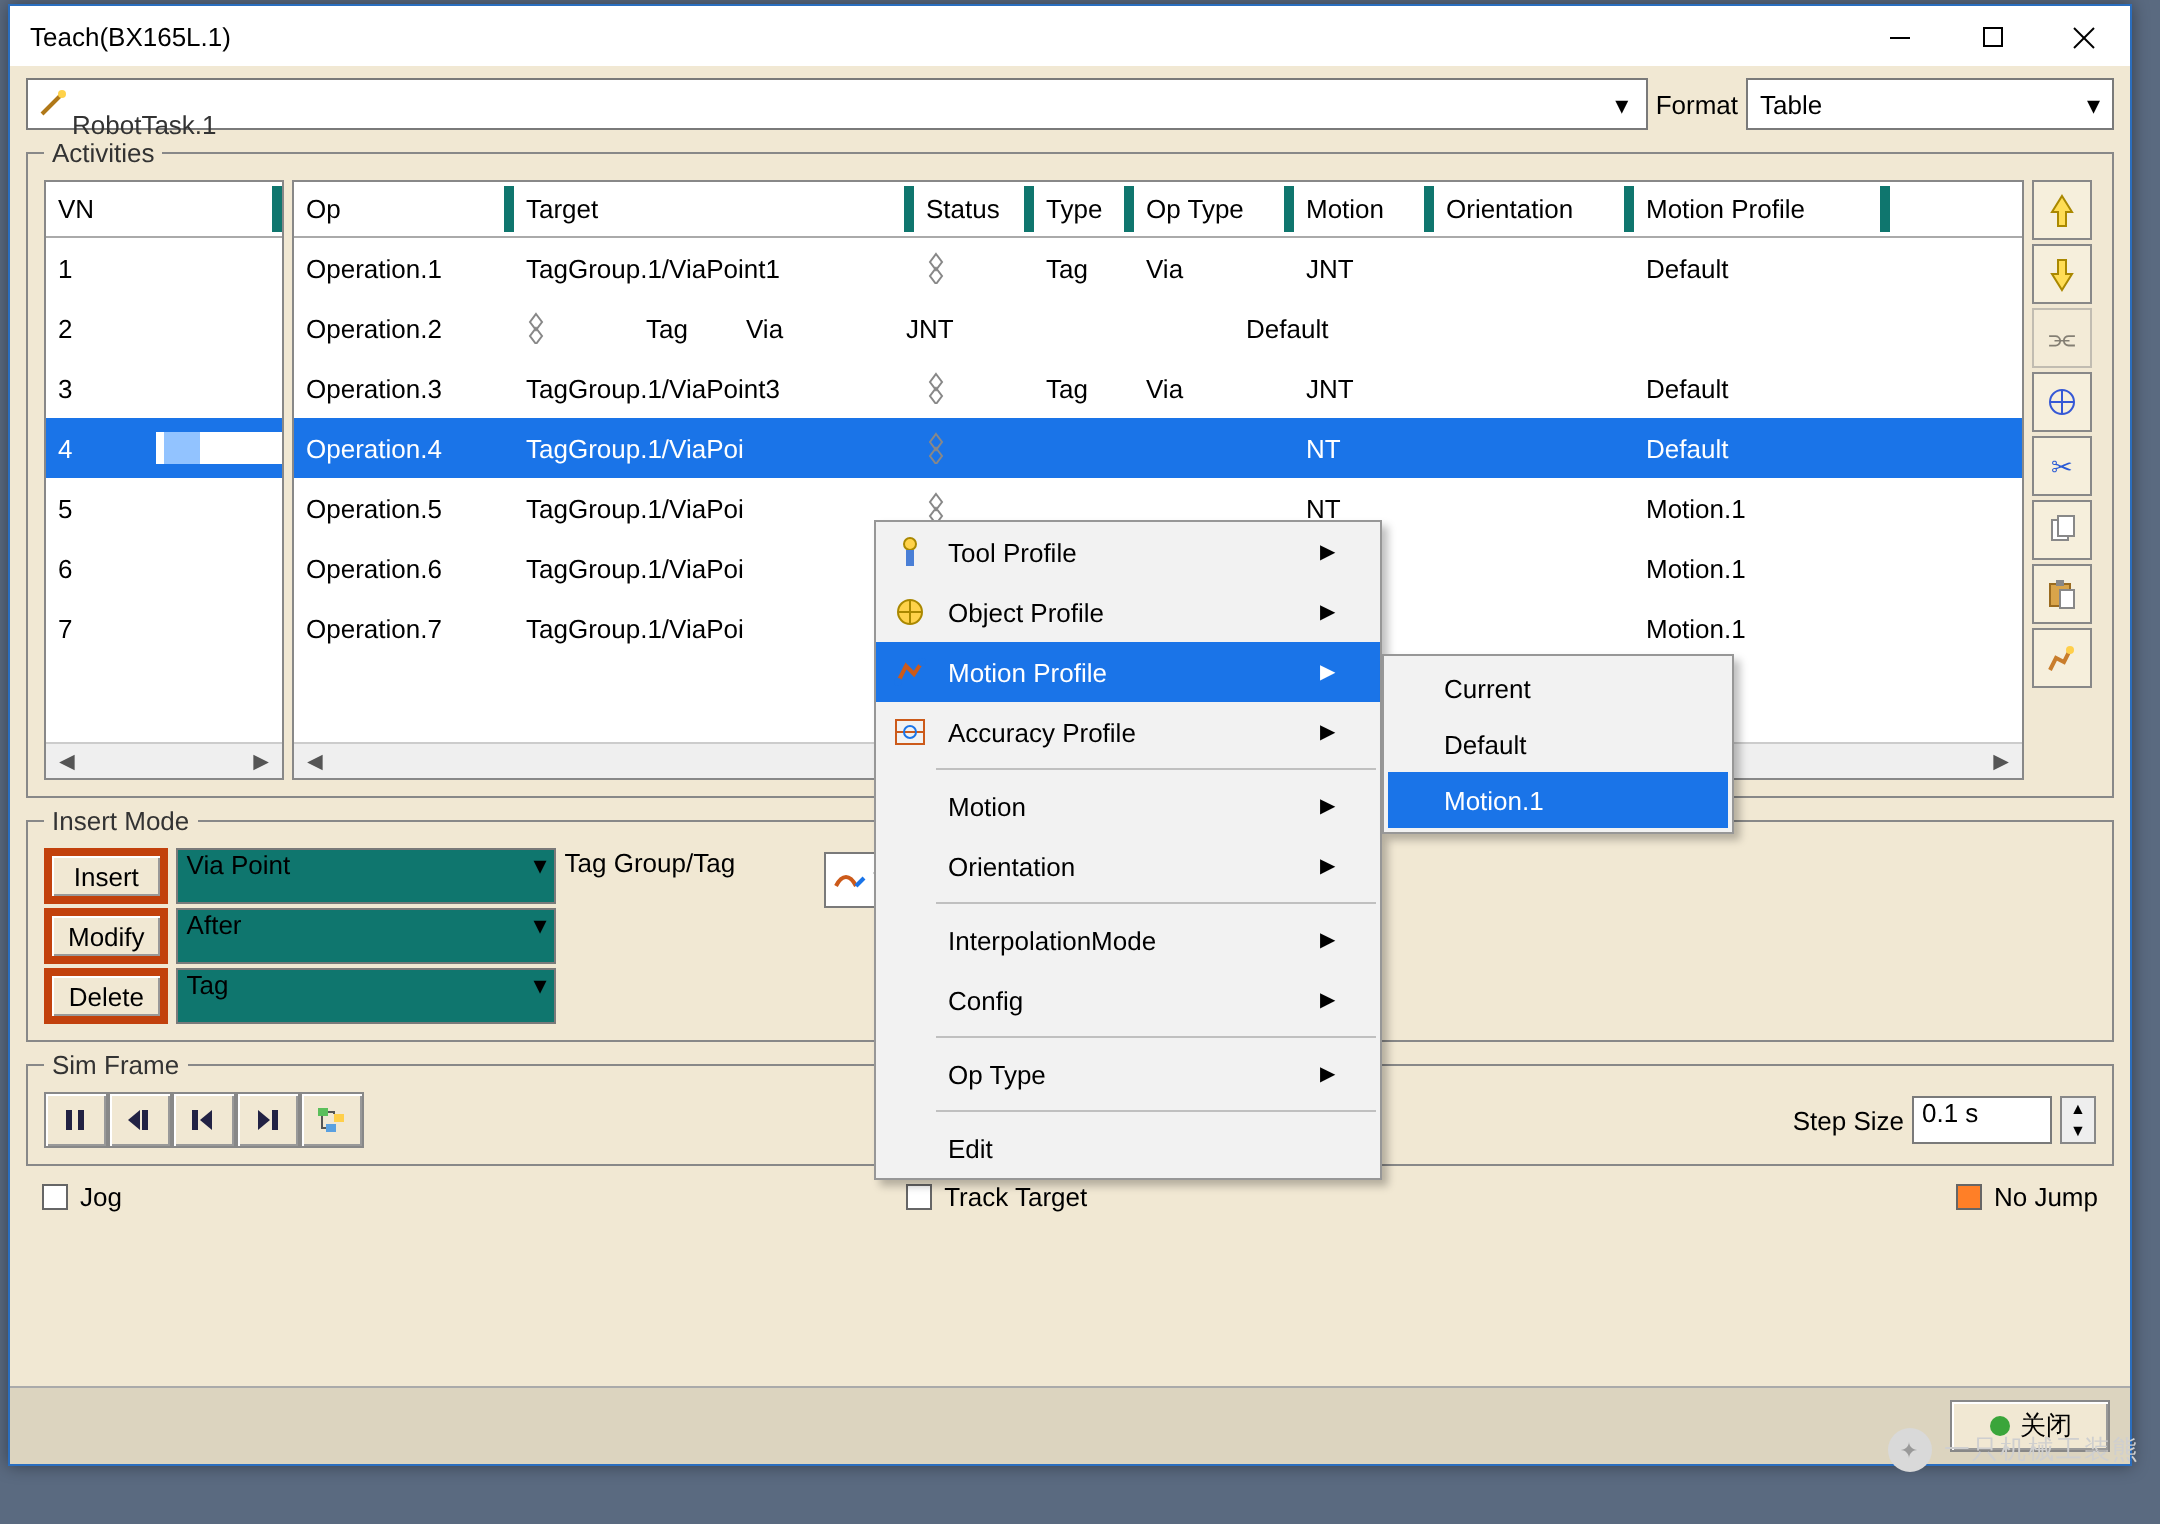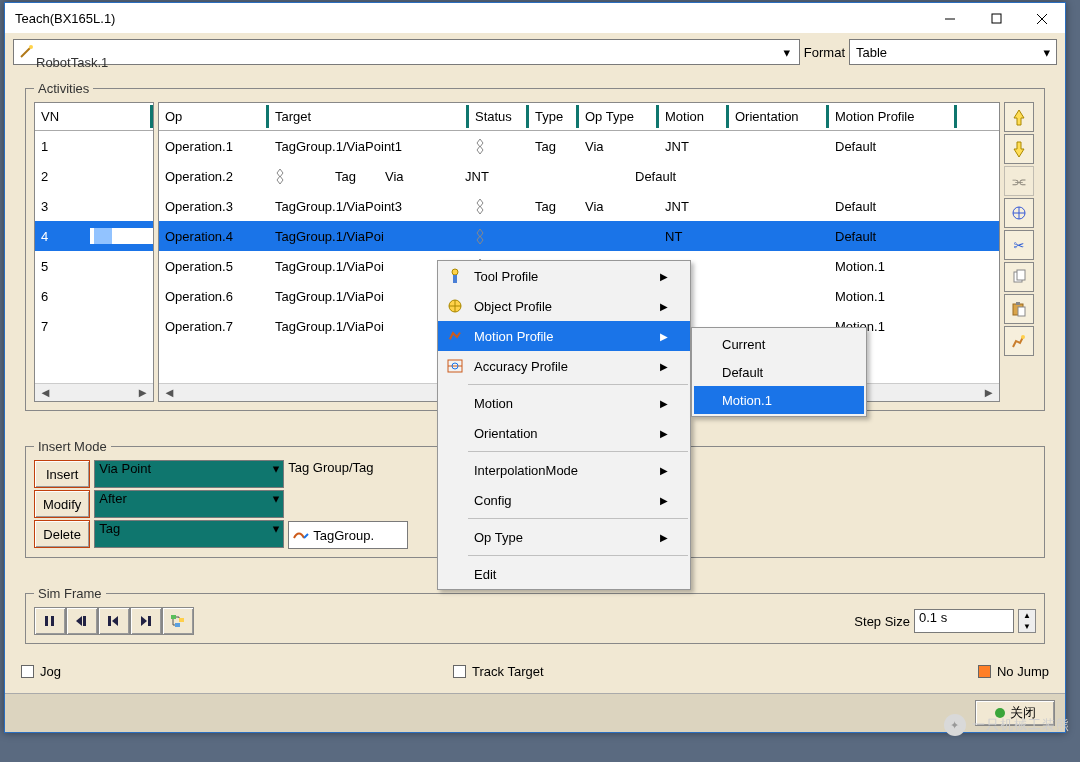--- a/index.html
+++ b/index.html
@@ -9,54 +9,54 @@
   .titlebar .title { flex: 1; }
   .titlebar .btns { display: flex; }
   .titlebar .btn { width: 46px; height: 30px; display:flex; align-items:center; justify-content:center; color:#000; }
   .chrome { flex:1; background:#f1e8d3; padding:6px 8px 8px 8px; display:flex; flex-direction:column; gap:4px; }
   .toprow { display:flex; align-items:center; gap:2px; }
   .task-select { flex:1; height:26px; border:1px solid #7a7a7a; background:#fff; display:flex; align-items:center; padding:0 4px; }
   .task-select .ico { width:18px; }
   .task-select .txt { flex:1; color:#333;margin-top:21px; }
   .task-select .dd { width:16px; text-align:center;}
   .fmt-label { padding:0 2px 0 2px; }
-  .fmt-select { width:208px; height:26px; border:1px solid #7a7a7a; background:#fff; display:flex; align-items:center; padding:0 6px; }
+  .fmt-select { width:184px; height:26px; border:1px solid #7a7a7a; background:#fff; display:flex; align-items:center; padding:0 6px; }
   .fmt-select .txt { flex:1; }
-  fieldset { border:1px solid #888; margin:12px; padding:6px 8px 8px 8px; }
+  fieldset { border:1px solid #888; margin:0; padding:6px 8px 8px 8px; }
   legend { padding:0 4px; color:#333;}
   .activities-body { display:flex; gap:4px; height:300px; }
   .vn-col { width:120px; border:1px solid #888; background:#fff; display:flex; flex-direction:column;}
   .grid-col { flex:1; border:1px solid #888; background:#fff; display:flex; flex-direction:column; overflow:hidden;}
   .tool-col { width:32px; display:flex; flex-direction:column; gap:2px; }
   .toolbtn { width:30px; height:30px; border:1px solid #888; background:#f6efdc; display:flex; align-items:center; justify-content:center; font-size:15px;}
   .hdr-row { display:flex; background:#fff; border-bottom:1px solid #aaa; height:28px; align-items:center;}
-  .hdr-cell { border-right:3px solid #0f766e; padding:4px 6px; font-weight:400; color:#000; white-space:nowrap; overflow:hidden;}
+  .hdr-cell { border-right:5px solid #0f766e; padding:4px 6px; font-weight:400; color:#000; white-space:nowrap; overflow:hidden;}
   .row { display:flex; height:30px; align-items:center;}
   .cell { border-right:1px solid transparent; padding:4px 6px; white-space:nowrap; overflow:hidden;}
   .row.sel { background:#1a74e8; color:#fff;}
-  .row.sel .cell { color:#000000;}
+  .row.sel .cell { color:#ffffff;}
   .vn-col .row .cell { width:100%; }
   .vn-col .row.sel { display:flex; }
   .vn-col .row.sel .cell { background:#1a74e8; color:#fff; width:55px;}
   .vn-col .row.sel .rest { background:#fff; flex:1; display:flex; align-items:center;}
   .vn-col .row.sel .rest .block { width:18px; height:16px; background:#92c3ff; margin-left:4px;}
   .scroll-strip { height:18px; background:#efefef; border-top:1px solid #ccc; display:flex; align-items:center; justify-content:space-between; padding:0 4px; color:#555;}
   .col-op{width:110px}.col-target{width:200px}.col-status{width:60px}.col-type{width:50px}.col-optype{width:80px}.col-motion{width:70px}.col-orient{width:100px}.col-mprof{width:128px}
   .insert-body { display:flex; gap:4px; align-items:flex-start; }
   .insert-btns { display:flex; flex-direction:column; gap:2px;}
-  .btn3d { height:28px; border:1px solid #c2410c; background:#f1e8d3; padding:0 8px; box-shadow: inset 1px 1px 0 #fff, inset -1px -1px 0 #999;}
+  .btn3d { height:28px; border:4px solid #c2410c; background:#f1e8d3; padding:0 8px; box-shadow: inset 1px 1px 0 #fff, inset -1px -1px 0 #999;}
   .sel-box { height:28px; border:1px solid #7a7a7a; background:#0f766e; display:flex; align-items:flex-start; padding:0 4px; width:190px;}
   .sel-box .dd{width:14px;text-align:right;}
   .sel-box .txt{flex:1;}
-  .tag-col { display:flex; flex-direction:column; overflow:hidden;gap:44px;}
+  .tag-col { display:flex; overflow:hidden;gap:44px;}
   .tag-input { height:28px; border:1px solid #7a7a7a; background:#fff; display:flex; align-items:center; padding:0 4px; gap:4px; margin-top:2px; width:120px;}
   .sim-body { display:flex; align-items:center; gap:0px;}
   .simbtn { width:32px; height:28px; border:1px solid #888; background:#f1e8d3; display:flex;align-items:center;justify-content:center; box-shadow: inset 1px 1px 0 #fff, inset -1px -1px 0 #999;}
   .sim-right{ margin-left:auto; display:flex; align-items:center; gap:4px;}
-  .step-input{ width:100px; height:24px; border:1px solid #7a7a7a; background:#fff; padding:0 4px;}
+  .step-input{ width:70px; height:24px; border:1px solid #7a7a7a; background:#fff; padding:0 4px;}
   .spin{ width:18px; height:24px; border:1px solid #888; display:flex; flex-direction:column;}
   .spin div{flex:1; display:flex;align-items:center;justify-content:center;font-size:8px;background:#eee;}
   .bottom-row{ display:flex; align-items:center; padding:4px 8px; gap:6px;}
   .chk{ width:13px;height:13px; border:1px solid #666; background:#fff;}
   .chk.orange{ background:#ff7f27;}
   .dlg-footer{ background:#dcd4bf; border-top:1px solid #aaa; padding:6px 10px; display:flex; justify-content:flex-end;}
   .footer-btn{ width:80px; height:26px; border:1px solid #888; background:#f1e8d3; box-shadow: inset 1px 1px 0 #fff, inset -1px -1px 0 #999; display:flex;align-items:center;justify-content:center; gap:4px;}
 
   
   .ctx { position:absolute; left:437px; top:260px; width:254px; background:#f2f2f2; border:1px solid #979797; box-shadow:3px 3px 4px rgba(0,0,0,.25); padding:0;}

